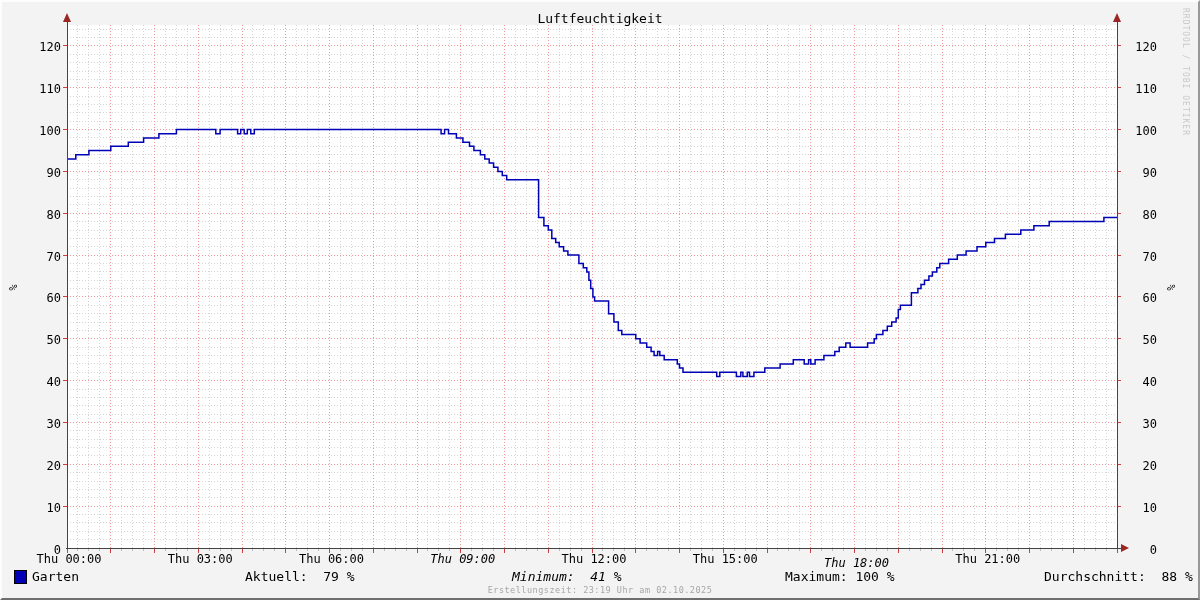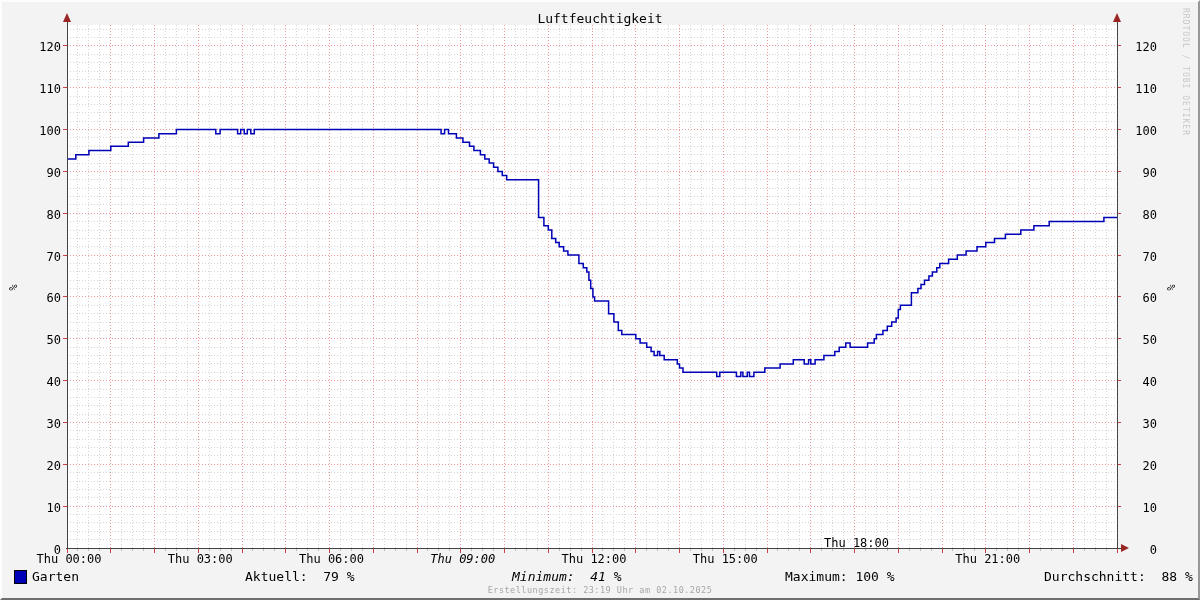--- a/index.html
+++ b/index.html
@@ -378,21 +378,21 @@
       <div class="tl" style="top: 82.26px;">110</div>
       <div class="tl" style="top: 40.42px;">120</div>
     </div>
   <div class="xrow">
       <div class="tl" style="left: 67px; top: 552px;">Thu 00:00</div>
       <div class="tl" style="left: 198.25px; top: 552px;">Thu 03:00</div>
       <div class="tl" style="left: 329.5px; top: 552px;">Thu 06:00</div>
       <div class="tl" style="left: 460.75px; top: 552px; font-style: italic;">Thu 09:00</div>
       <div class="tl" style="left: 592px; top: 552px;">Thu 12:00</div>
       <div class="tl" style="left: 723.25px; top: 552px;">Thu 15:00</div>
-      <div class="tl" style="left: 854.5px; top: 536px;">Thu 18:00</div>
+      <div class="tl" style="left: 854.5px; top: 556px; font-style: italic;">Thu 18:00</div>
       <div class="tl" style="left: 985.75px; top: 552px;">Thu 21:00</div>
     </div>
 
   <div class="watermark">RRDTOOL / TOBI OETIKER</div>
 
   <div class="legend">
     <span class="swatch" style="background: rgb(0, 0, 182);"></span>
     <span class="lg-name">Garten</span>
     <span class="lg-akt">Aktuell:  79 %</span>
     <span class="lg-min">Minimum:  41 %</span>

